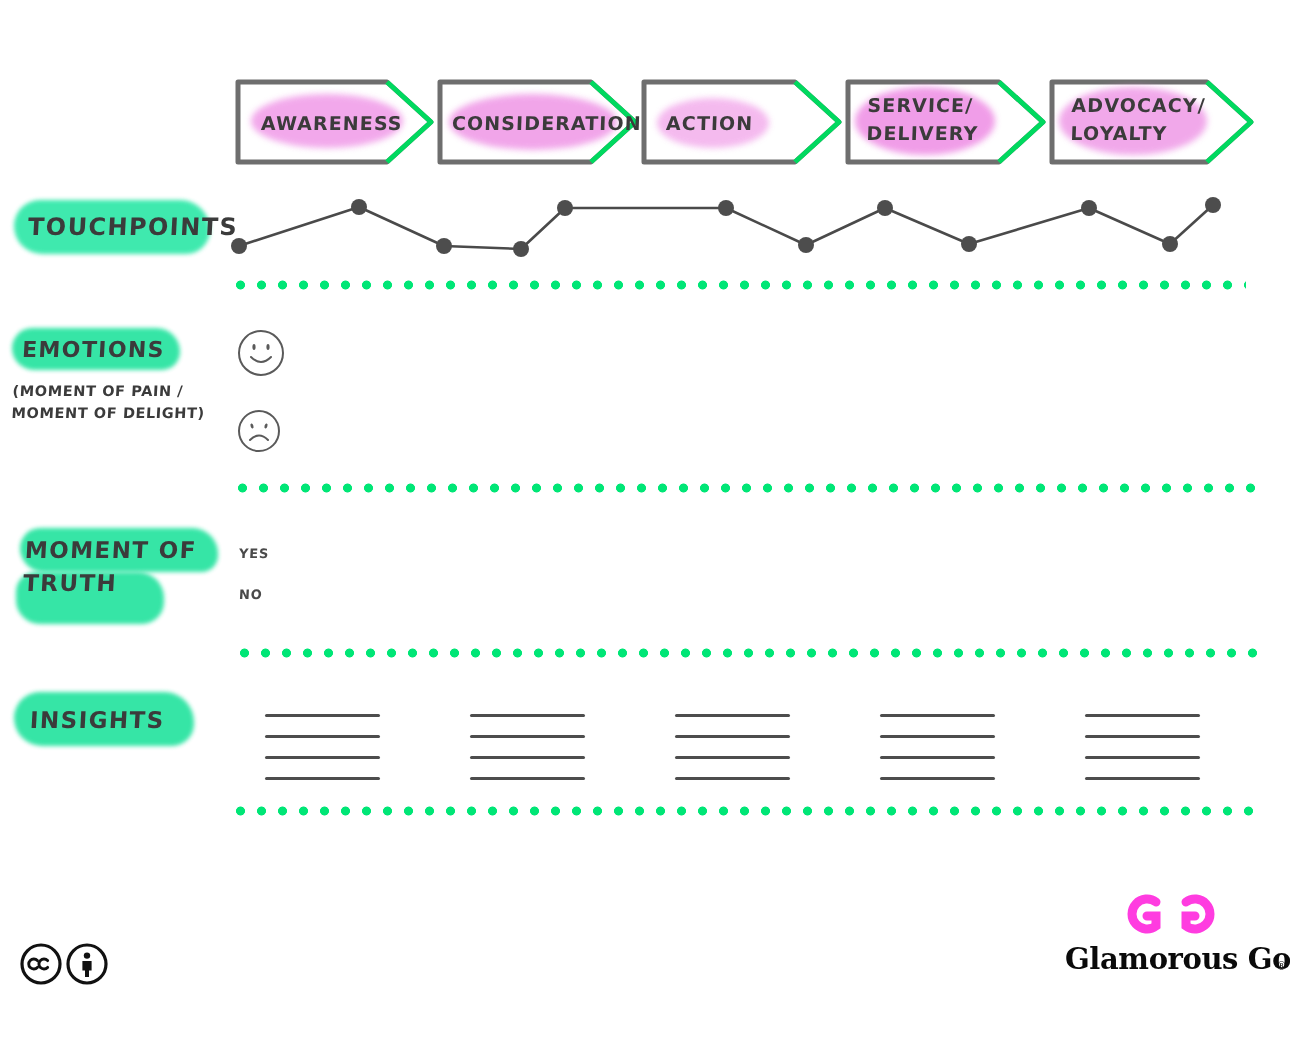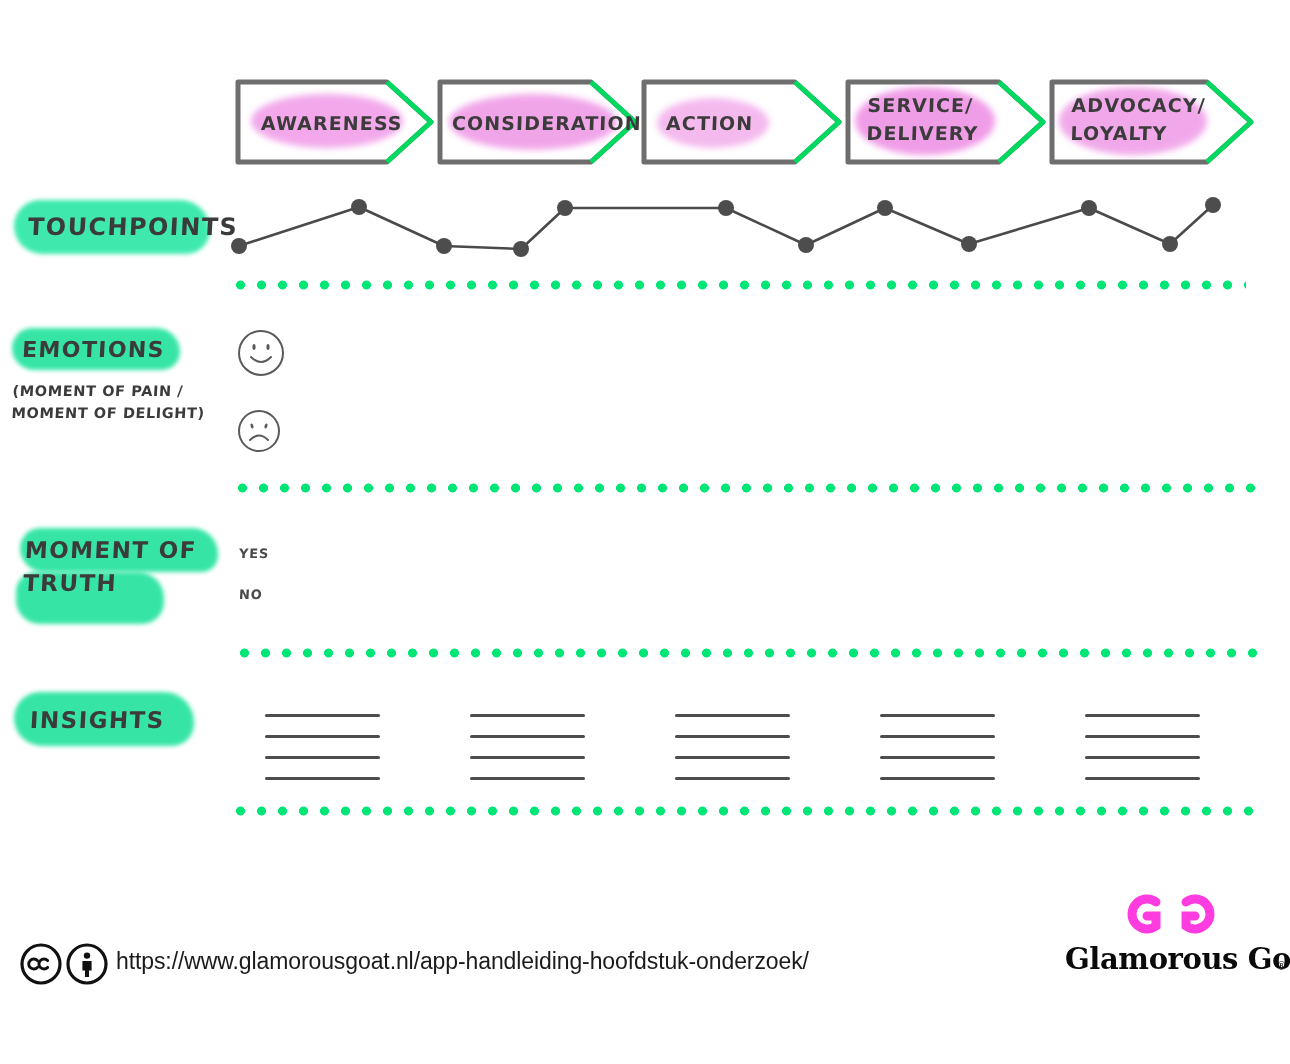--- a/index.html
+++ b/index.html
@@ -265,21 +265,20 @@
     <svg class="cc" style="left:20px;top:63px;" width="42" height="42" viewBox="0 0 42 42">
       <circle cx="21" cy="21" r="19" fill="#fff" stroke="#111" stroke-width="3.2"></circle>
       <path d="M17.4 17.6a5 5 0 100 6.8" fill="none" stroke="#111" stroke-width="2.9" stroke-linecap="round"></path>
       <path d="M27.6 17.6a5 5 0 100 6.8" fill="none" stroke="#111" stroke-width="2.9" stroke-linecap="round"></path>
     </svg>
     <svg class="cc" style="left:66px;top:63px;" width="42" height="42" viewBox="0 0 42 42">
       <circle cx="21" cy="21" r="19" fill="#fff" stroke="#111" stroke-width="3.2"></circle>
       <circle cx="21" cy="12.6" r="3.2" fill="#111"></circle>
       <path d="M16.4 18h9.2v9.6h-2.6V34h-4v-6.4h-2.6z" fill="#111"></path>
     </svg>
-    <div class="url" style="left:116px;top:68px;">https://www.glamorousgoat.nl/app-handleiding-hoofdstuk-onderzoek/</div>
 
     <div class="logo" style="left:1060px;top:0;width:230px;height:120px;">
       <svg style="position:absolute;left:60px;top:10px;" width="110" height="48" viewBox="0 0 110 48">
         <path d="M36 12 A15 15 0 1 0 36 36 L36 26 L27 26" fill="none" stroke="#ff3ce0" stroke-width="9" stroke-linecap="round"></path>
         <path d="M66 12 A15 15 0 1 1 66 36 L66 26 L75 26" fill="none" stroke="#ff3ce0" stroke-width="9" stroke-linecap="round"></path>
       </svg>
       <div class="logo-word" style="left:5px;top:62px;">Glamorous Goat</div>
       <div class="logo-reg" style="left:216px;top:80px;">®</div>
     </div>
   </div>

